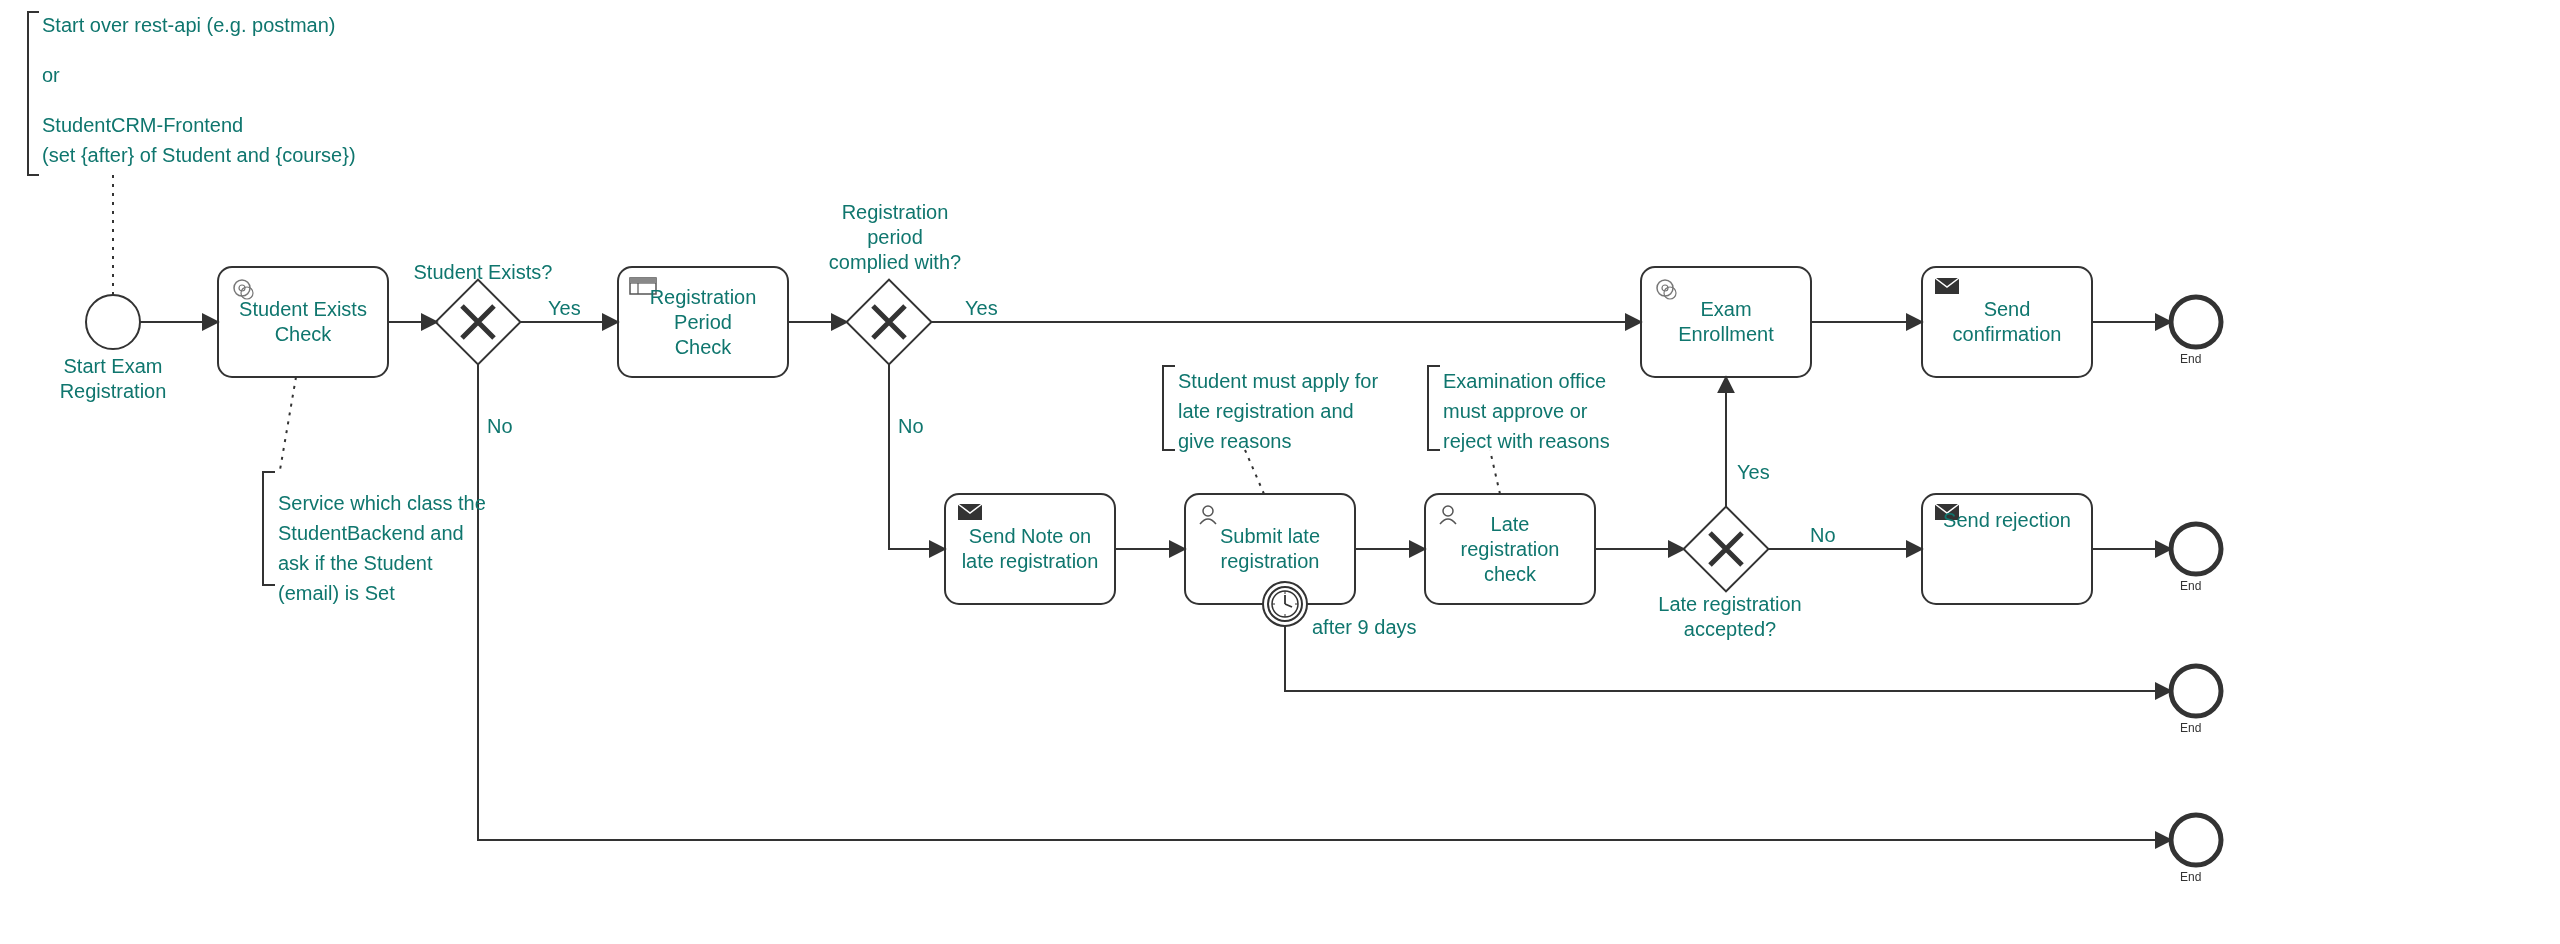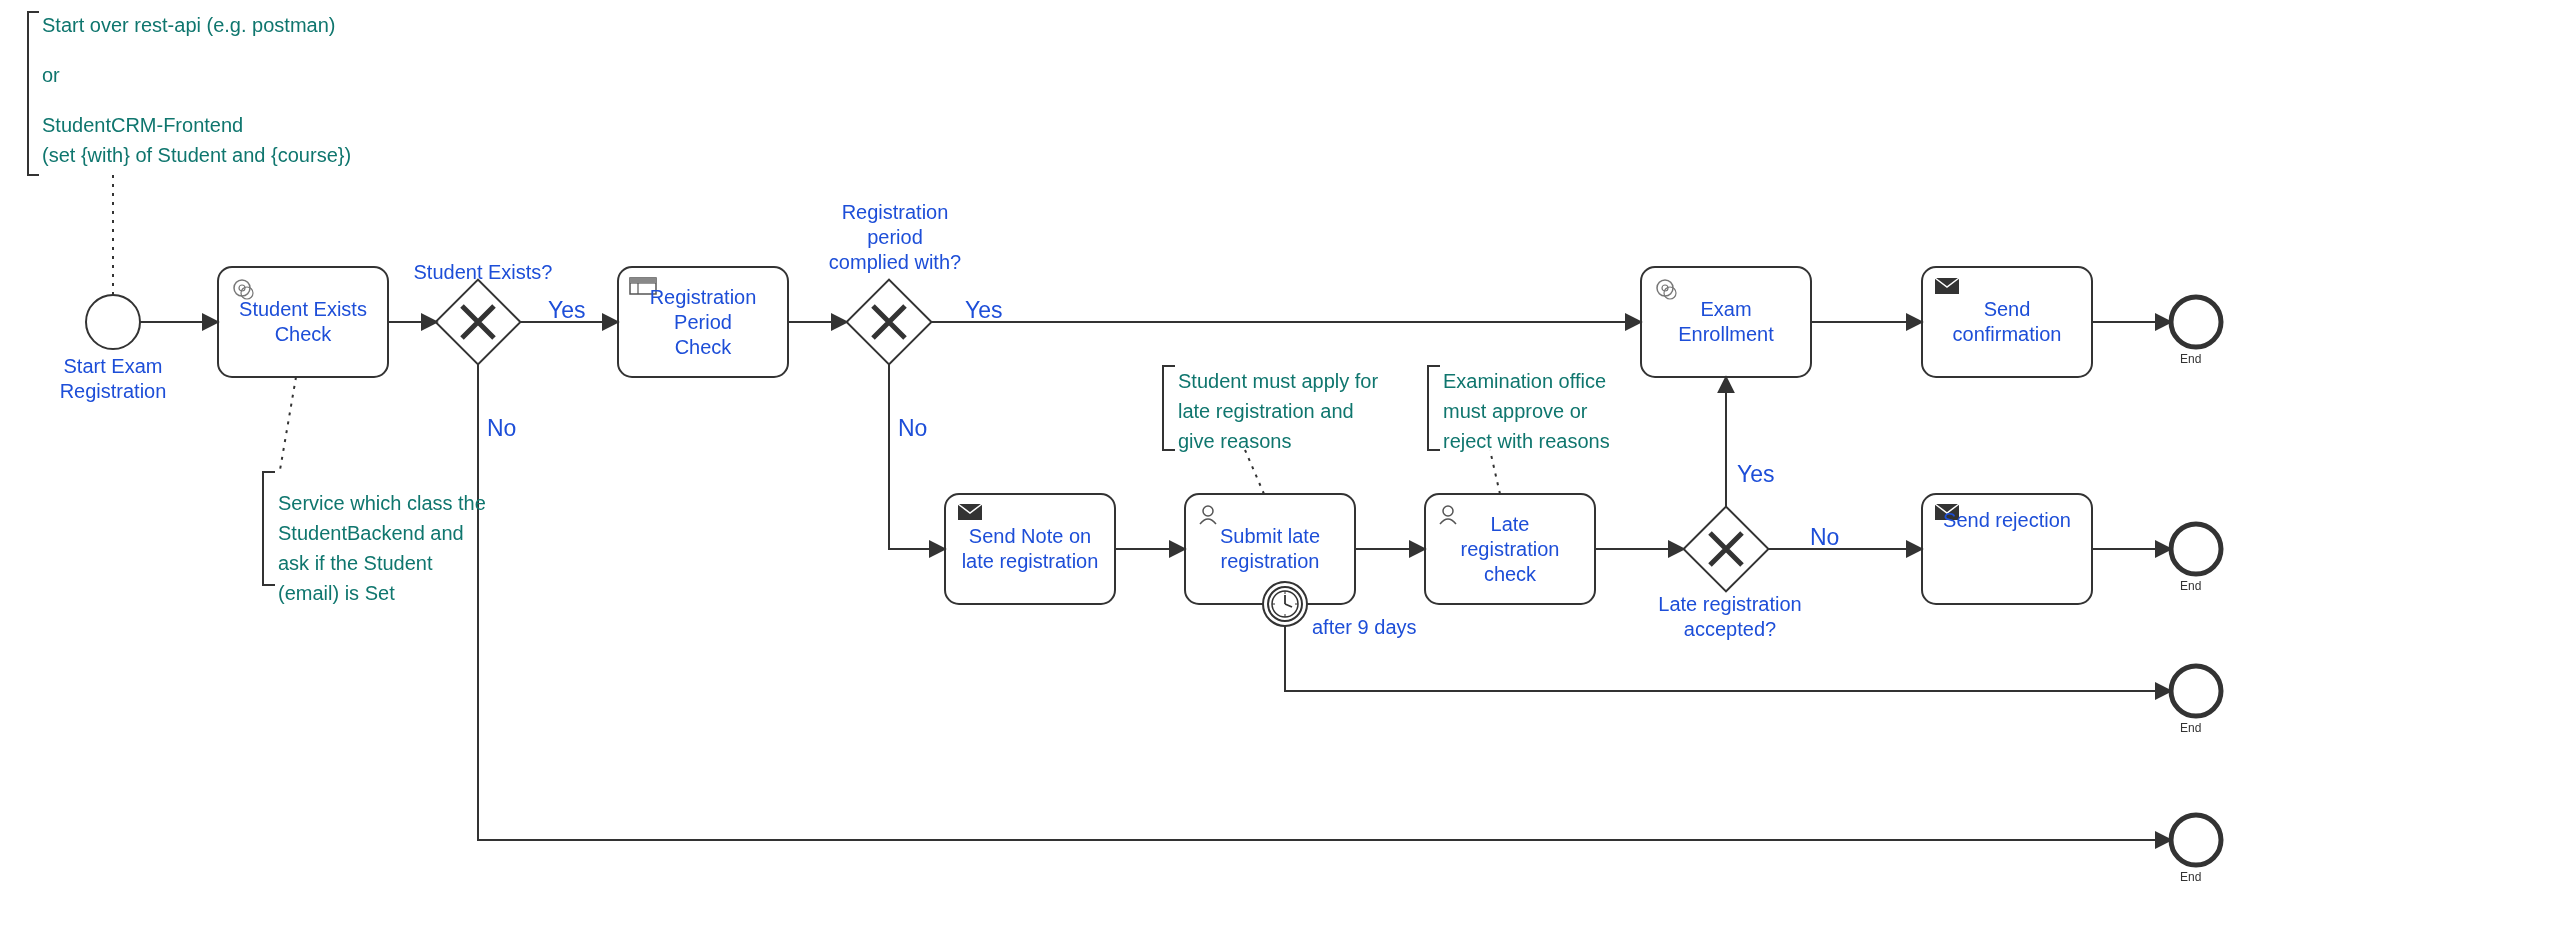--- a/index.html
+++ b/index.html
@@ -16,38 +16,38 @@
   svg {
     position: absolute;
     top: 0;
     left: 0;
     width: 2560px;
     height: 944px;
   }
   .label {
     position: absolute;
     font-size: 20px;
-    color: #1d4ed8;
+    color: #0f766e;
     text-align: center;
     line-height: 1.25;
     pointer-events: none;
   }
   .task-label {
     width: 150px;
     display: flex;
     align-items: center;
     justify-content: center;
     height: 80px;
     text-align: center;
   }
   .gateway-label {
     text-align: center;
   }
   .edge-label {
-    font-size: 23px;
+    font-size: 20px;
   }
   .annotation {
     position: absolute;
     font-size: 20px;
     color: #0f766e;
     line-height: 1.5;
     text-align: left;
   }
   .end-label {
     position: absolute;
@@ -198,21 +198,21 @@
   <path d="M 1175 366 L 1163 366 L 1163 450 L 1175 450" fill="none" stroke="#333" stroke-width="2"></path>
   <line x1="1264" y1="494" x2="1245" y2="450" stroke="#333" stroke-width="2" stroke-dasharray="3,6"></line>
 
   <path d="M 1440 366 L 1428 366 L 1428 450 L 1440 450" fill="none" stroke="#333" stroke-width="2"></path>
   <line x1="1500" y1="494" x2="1490" y2="450" stroke="#333" stroke-width="2" stroke-dasharray="3,6"></line>
 </svg>
 
 <div class="annotation" style="left:42px; top:10px;">Start over rest-api (e.g. postman)</div>
 <div class="annotation" style="left:42px; top:60px;">or</div>
 <div class="annotation" style="left:42px; top:110px;">StudentCRM-Frontend</div>
-<div class="annotation" style="left:42px; top:140px;">(set {with} of Student and {course})</div>
+<div class="annotation" style="left:42px; top:140px;">(set {after} of Student and {course})</div>
 
 <div class="annotation" style="left:278px; top:488px; white-space:pre-line; width:230px;">Service which class the
 StudentBackend and
 ask if the Student
 (email) is Set</div>
 <div class="annotation" style="left:1178px; top:366px; white-space:pre-line; width:250px;">Student must apply for
 late registration and
 give reasons</div>
 <div class="annotation" style="left:1443px; top:366px; white-space:pre-line; width:220px;">Examination office
 must approve or

